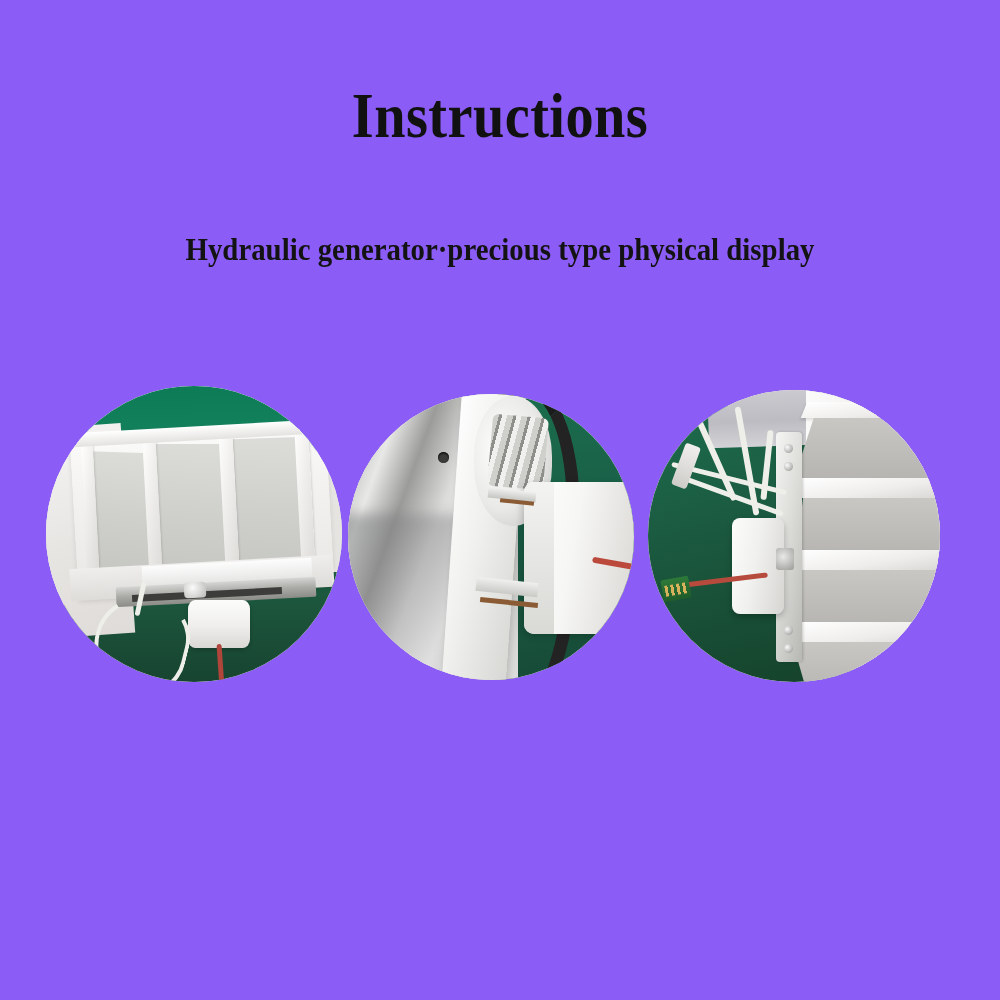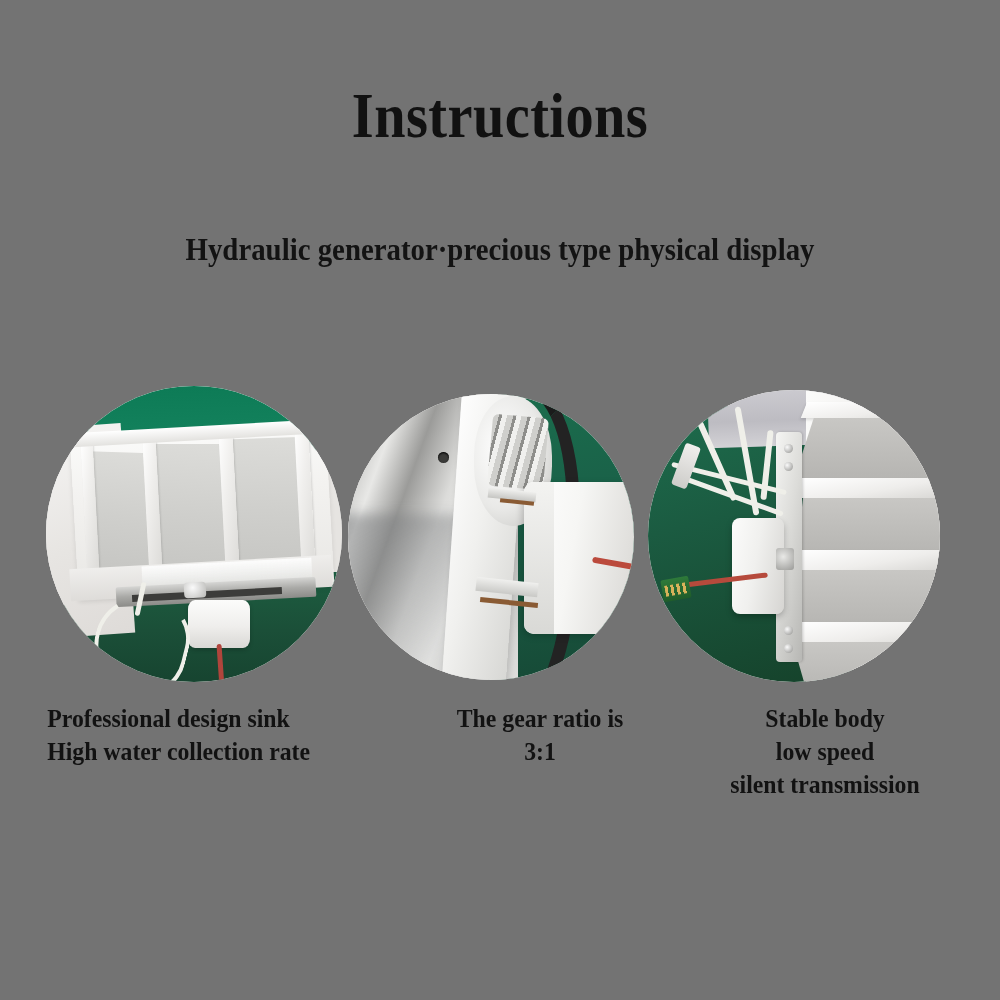--- a/index.html
+++ b/index.html
@@ -13,21 +13,21 @@
     height: 1000px;
     overflow: hidden;
     font-family: "Liberation Serif", "DejaVu Serif", serif;
     color: #0a0a0a;
     position: relative;
   }
 
   .page {
     position: absolute;
     inset: 0;
-    background: #737373;
+    background: #8b5cf6;
   }
 
   
   .title {
     position: absolute;
     left: 0;
     right: 0;
     top: 82px;
     text-align: center;
     font-family: "Liberation Serif", "DejaVu Serif", serif;
@@ -511,33 +511,14 @@
           <div class="p3-clipTop"></div>
           <div class="p3-wire-r"></div>
           <div class="p3-pcb"></div>
           <div class="p3-pcbPins"></div>
         </div>
       </div>
     </div>
 
   </div>
 
-  <div class="captions">
-
-    <div class="caption k1">
-      <span class="line">Professional design sink</span>
-      <span class="line">High water collection rate</span>
-    </div>
-
-    <div class="caption k2">
-      <span class="line">The gear ratio is</span>
-      <span class="line">3:1</span>
-    </div>
-
-    <div class="caption k3">
-      <span class="line">Stable body</span>
-      <span class="line">low speed</span>
-      <span class="line">silent transmission</span>
-    </div>
-
-  </div>
 
 </div>
 
 </body></html>

